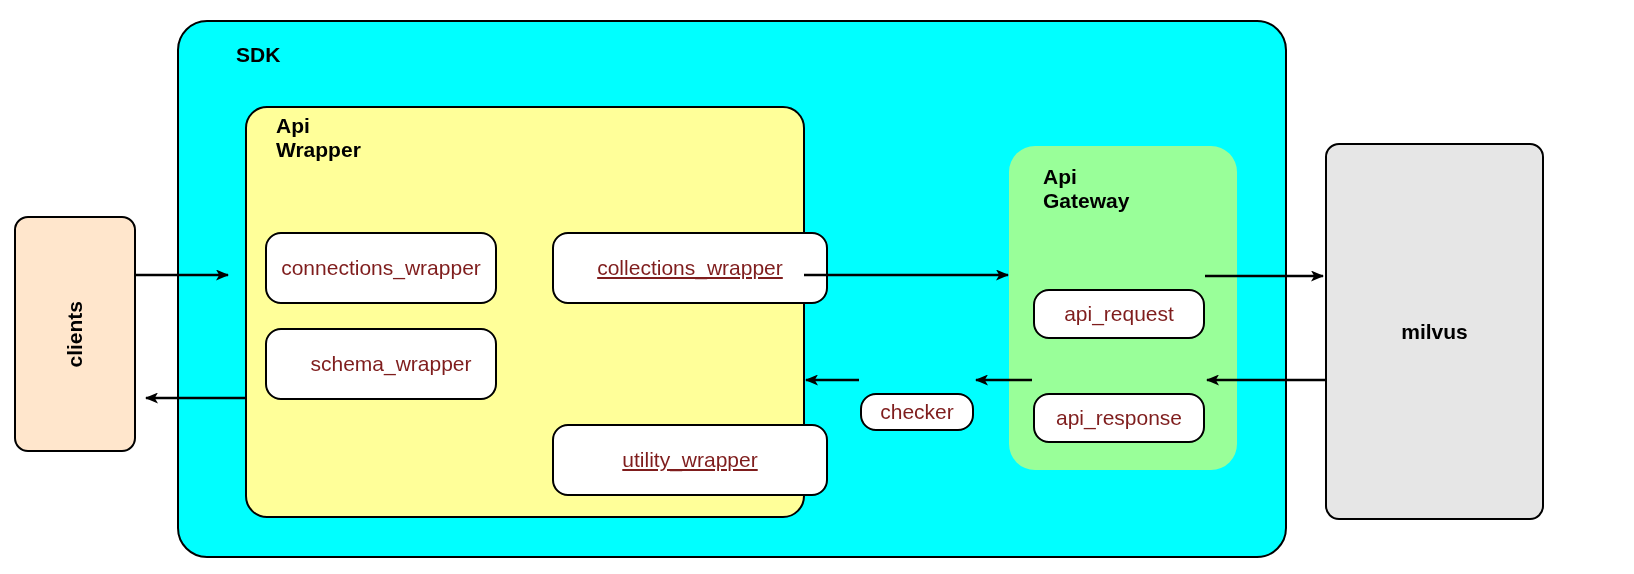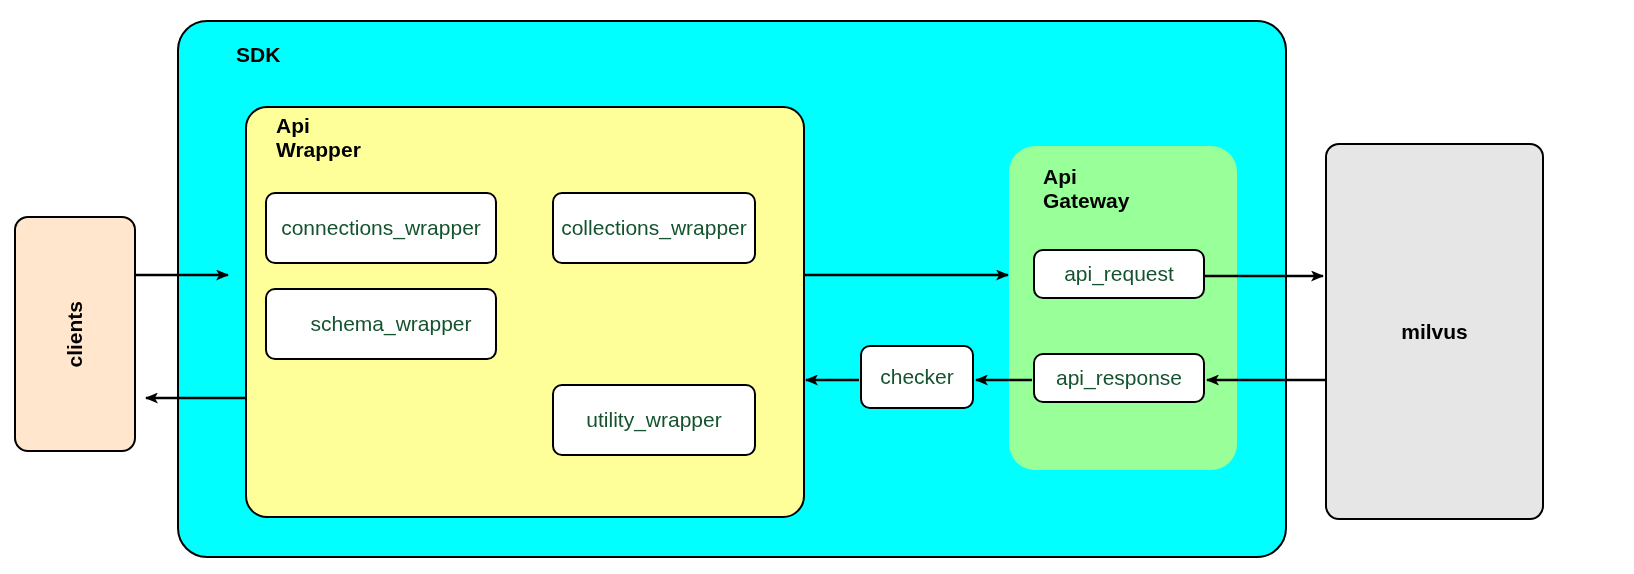--- a/index.html
+++ b/index.html
@@ -73,27 +73,28 @@
     left: 1029px;
     top: 165px;
   }
 
   
   .node {
     position: absolute;
     box-sizing: border-box;
     background: #ffffff;
     border: 2px solid #000000;
-    border-radius: 10px;
+    border-radius: 16px;
     display: flex;
     align-items: center;
     justify-content: center;
     font-size: 21px;
-    color: #14532d;
+    color: #7f1d1d;
     text-align: center;
+    margin-top: 40px;
   }
 
   .node-outer {
     position: absolute;
     box-sizing: border-box;
     border: 2px solid #000000;
     border-radius: 12px;
     display: flex;
     align-items: center;
     justify-content: center;
@@ -121,34 +122,34 @@
     left: 1325px;
     top: 143px;
     width: 219px;
     height: 377px;
     background: #e6e6e6;
     border-radius: 14px;
   }
 
   
   .w-col-a { left: 265px; width: 232px; }
-  .w-col-b { left: 552px; width: 204px; }
+  .w-col-b { left: 552px; width: 276px; text-decoration: underline; }
   .w-row-1 { top: 192px; height: 72px; }
   .w-row-2 { top: 288px; height: 72px; padding-left: 20px; }
   .w-row-3 { top: 384px; height: 72px; }
 
   .gw-node { left: 1033px; width: 172px; height: 50px; }
   .gw-row-1 { top: 249px; }
   .gw-row-2 { top: 353px; }
 
   .checker-box {
     left: 860px;
-    top: 345px;
+    top: 353px;
     width: 114px;
-    height: 64px;
+    height: 38px;
   }
 
   
   #wires {
     position: absolute;
     left: 0;
     top: 0;
     width: 1634px;
     height: 574px;
     pointer-events: none;

